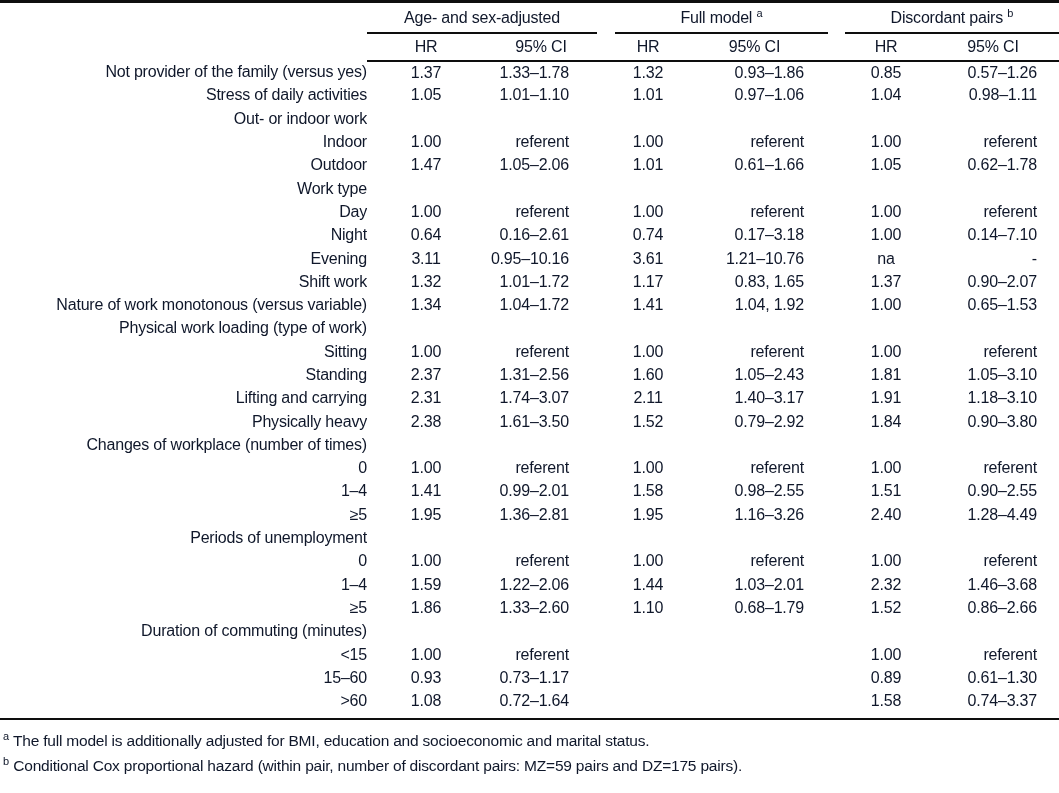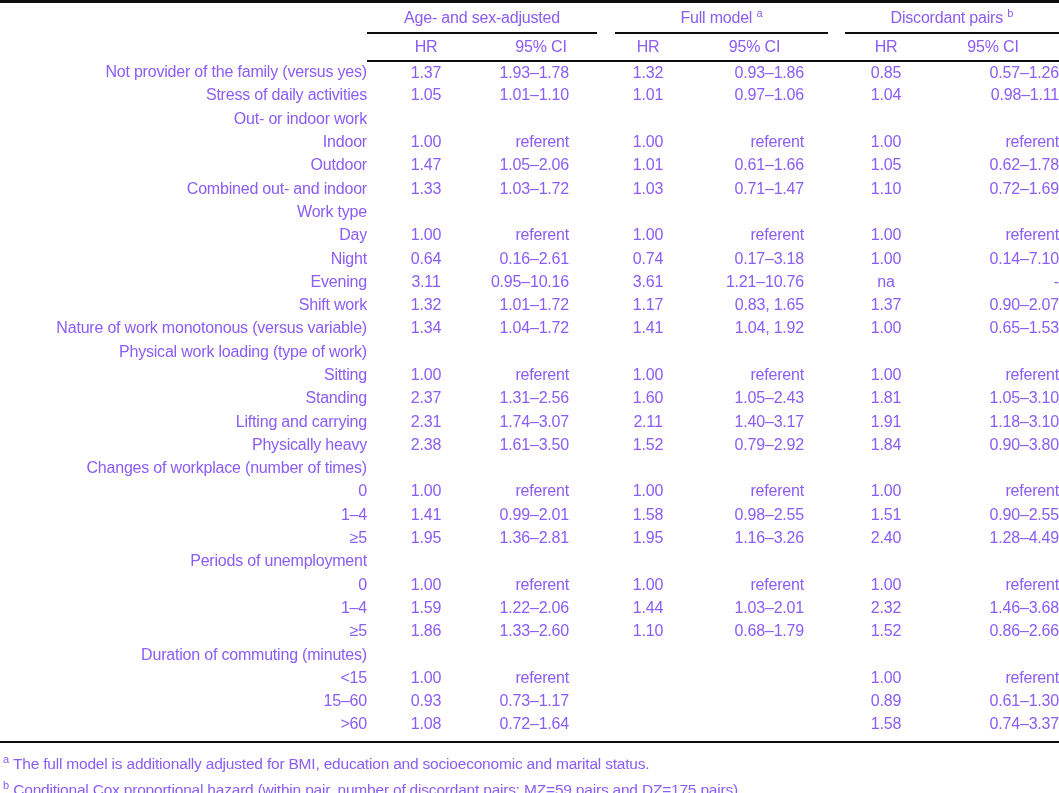--- a/index.html
+++ b/index.html
@@ -5,21 +5,21 @@
   html, body {
     margin: 0;
     padding: 0;
     background: #ffffff;
     width: 1059px;
   }
   .page {
     width: 1059px;
     height: 793px;
     background: #ffffff;
-    color: #8b5cf6;
+    color: #0f172a;
     font-family: "Liberation Sans", sans-serif;
     letter-spacing: -0.2px;
     overflow: hidden;
   }
   table.tbl {
     border-collapse: collapse;
     table-layout: fixed;
     width: 1059px;
     border-top: 3px solid #0e0e0e;
   }
@@ -48,21 +48,21 @@
   tr.subs-row td.lbl-empty { border-bottom: none; }
   tr.subs-row th.hr-h { text-align: center; }
   tr.subs-row th.ci-h { text-align: center; }
   tbody tr { height: 23.3px; }
   td.label { text-align: right; padding-left: 3px; }
   td.label.indent { padding-left: 12px; margin-top: 40px; }
   td.hr { text-align: center; }
   td.ci { text-align: right; }
   td.ci:nth-child(3) { padding-right: 28px; }
   td.ci:nth-child(6) { padding-right: 24px; }
-  td.ci:nth-child(9) { }
+  td.ci:nth-child(9) { padding-right: 22px; }
   .footnotes {
     margin-top: 5px;
     border-top: 2px solid #0e0e0e;
     padding-top: 6px;
     padding-left: 3px;
     font-size: 15.5px;
   }
   .footnote { line-height: 21.5px; }
   .footnote sup { font-size: 11px; letter-spacing: 0; }
 </style>
@@ -101,21 +101,21 @@
         <th class="ci-h">95% CI</th>
         <td class="gap"></td>
         <th class="hr-h">HR</th>
         <th class="ci-h">95% CI</th>
       </tr>
     </thead>
     <tbody>
         <tr>
           <td class="label">Not provider of the family (versus yes)</td>
           <td class="hr">1.37</td>
-          <td class="ci">1.93–1.78</td>
+          <td class="ci">1.33–1.78</td>
           <td class="gap"></td>
           <td class="hr">1.32</td>
           <td class="ci">0.93–1.86</td>
           <td class="gap"></td>
           <td class="hr">0.85</td>
           <td class="ci">0.57–1.26</td>
         </tr>
         <tr>
           <td class="label">Stress of daily activities</td>
           <td class="hr">1.05</td>
@@ -152,31 +152,20 @@
         <tr>
           <td class="label indent">Outdoor</td>
           <td class="hr">1.47</td>
           <td class="ci">1.05–2.06</td>
           <td class="gap"></td>
           <td class="hr">1.01</td>
           <td class="ci">0.61–1.66</td>
           <td class="gap"></td>
           <td class="hr">1.05</td>
           <td class="ci">0.62–1.78</td>
-        </tr>
-        <tr>
-          <td class="label indent">Combined out- and indoor</td>
-          <td class="hr">1.33</td>
-          <td class="ci">1.03–1.72</td>
-          <td class="gap"></td>
-          <td class="hr">1.03</td>
-          <td class="ci">0.71–1.47</td>
-          <td class="gap"></td>
-          <td class="hr">1.10</td>
-          <td class="ci">0.72–1.69</td>
         </tr>
         <tr>
           <td class="label">Work type</td>
           <td class="hr"></td>
           <td class="ci"></td>
           <td class="gap"></td>
           <td class="hr"></td>
           <td class="ci"></td>
           <td class="gap"></td>
           <td class="hr"></td>

